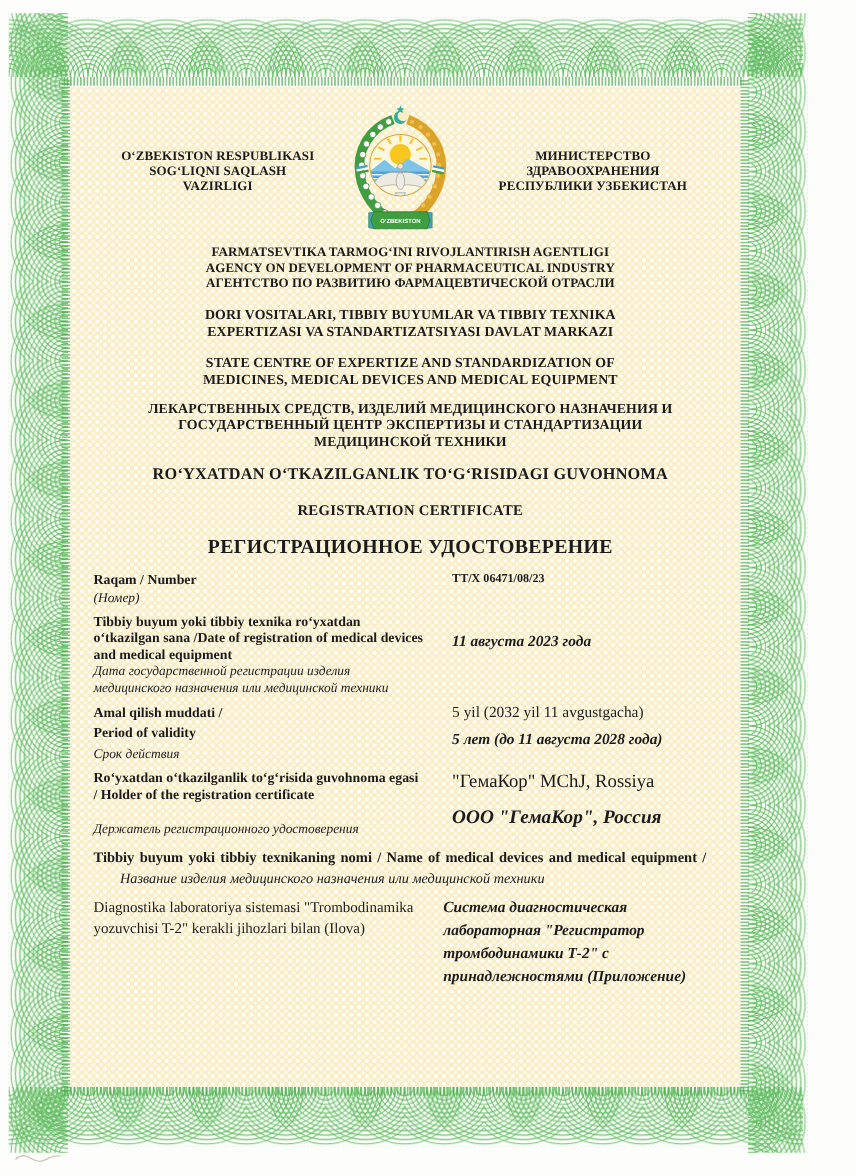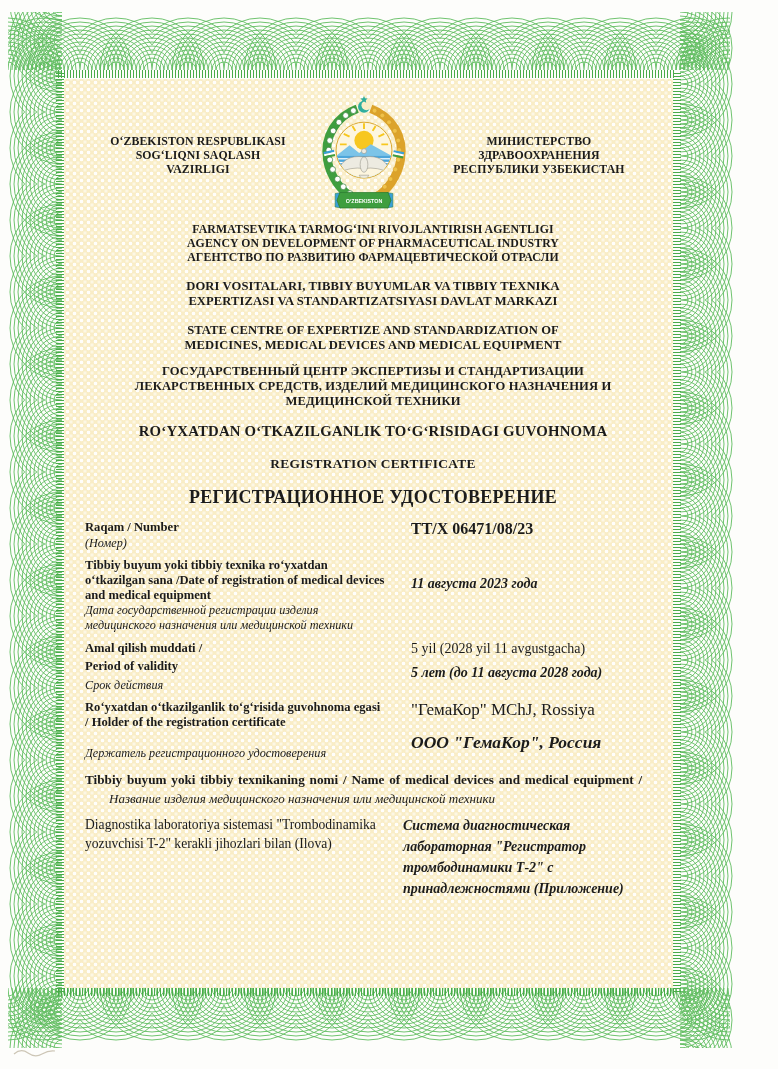--- a/index.html
+++ b/index.html
@@ -207,59 +207,59 @@
       <div>DORI VOSITALARI, TIBBIY BUYUMLAR VA TIBBIY TEXNIKA</div>
       <div>EXPERTIZASI VA STANDARTIZATSIYASI DAVLAT MARKAZI</div>
     </div>
 
     <div class="c b s12 blk">
       <div>STATE CENTRE OF EXPERTIZE AND STANDARDIZATION OF</div>
       <div>MEDICINES, MEDICAL DEVICES AND MEDICAL EQUIPMENT</div>
     </div>
 
     <div class="c b s12 blk" style="margin-top:11px;">
+      <div>ЛЕКАРСТВЕННЫХ СРЕДСТВ, ИЗДЕЛИЙ МЕДИЦИНСКОГО НАЗНАЧЕНИЯ И</div>
       <div>ГОСУДАРСТВЕННЫЙ ЦЕНТР ЭКСПЕРТИЗЫ И СТАНДАРТИЗАЦИИ</div>
-      <div>ЛЕКАРСТВЕННЫХ СРЕДСТВ, ИЗДЕЛИЙ МЕДИЦИНСКОГО НАЗНАЧЕНИЯ И</div>
       <div>МЕДИЦИНСКОЙ ТЕХНИКИ</div>
     </div>
 
     <div class="c b t1 blk">RO‘YXATDAN O‘TKAZILGANLIK TO‘G‘RISIDAGI GUVOHNOMA</div>
     <div class="c b t2 blk" style="margin-top:16px;">REGISTRATION CERTIFICATE</div>
     <div class="c b t3 blk" style="margin-top:15px;">РЕГИСТРАЦИОННОЕ УДОСТОВЕРЕНИЕ</div>
 
     <div class="fields">
 
       <div class="frow">
         <div>
           <div class="b lb">Raqam / Number</div>
           <div class="i li">(Номер)</div>
         </div>
         <div>
-          <div class="b" style="font-size:16px;">TT/X 06471/08/23</div>
+          <div class="b" style="font-size:11px;">TT/X 06471/08/23</div>
         </div>
       </div>
 
       <div class="frow">
         <div>
           <div class="b lb">Tibbiy buyum yoki tibbiy texnika ro‘yxatdan o‘tkazilgan sana /Date of registration of medical devices and medical equipment</div>
           <div class="i li">Дата государственной регистрации изделия медицинского назначения или медицинской техники</div>
         </div>
         <div>
           <div class="bi v2 mt18">11 августа 2023 года</div>
         </div>
       </div>
 
       <div class="frow">
         <div>
           <div class="b lb">Amal qilish muddati /</div>
           <div class="b lb" style="margin-top:3px;">Period of validity</div>
           <div class="i li" style="margin-top:4px;">Срок действия</div>
         </div>
         <div>
-          <div class="v1">5 yil (2028 yil 11 avgustgacha)</div>
+          <div class="v1">5 yil (2032 yil 11 avgustgacha)</div>
           <div class="bi v2 mt8">5 лет (до 11 августа 2028 года)</div>
         </div>
       </div>
 
       <div class="frow">
         <div>
           <div class="b lb">Ro‘yxatdan o‘tkazilganlik to‘g‘risida guvohnoma egasi / Holder of the registration certificate</div>
           <div class="i li mt16">Держатель регистрационного удостоверения</div>
         </div>
         <div>

